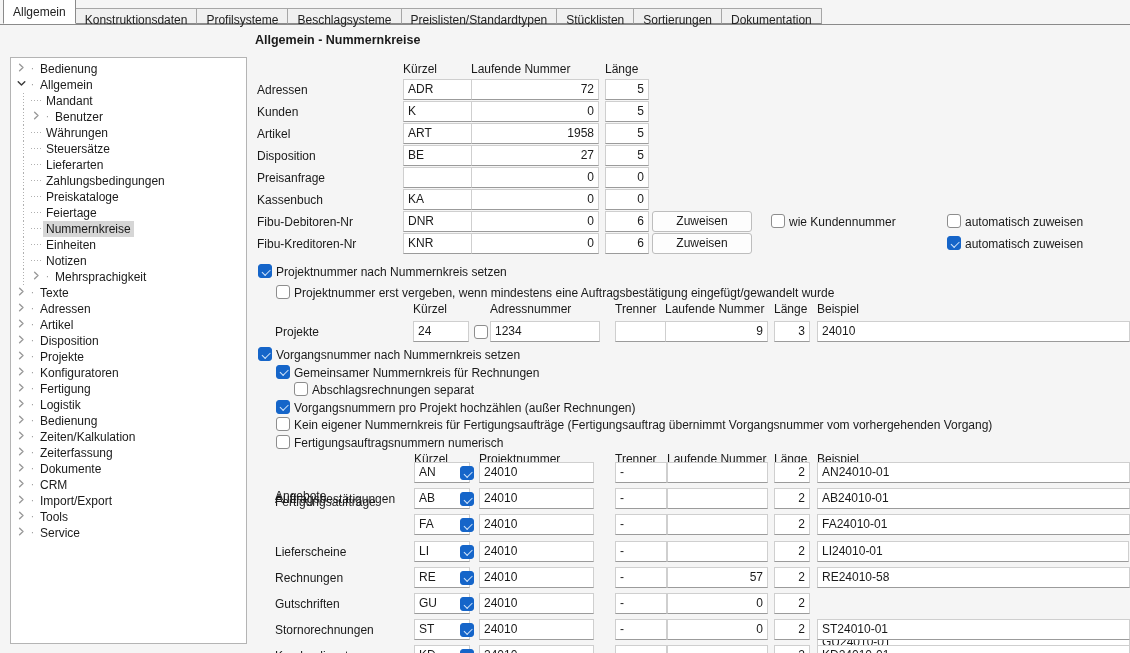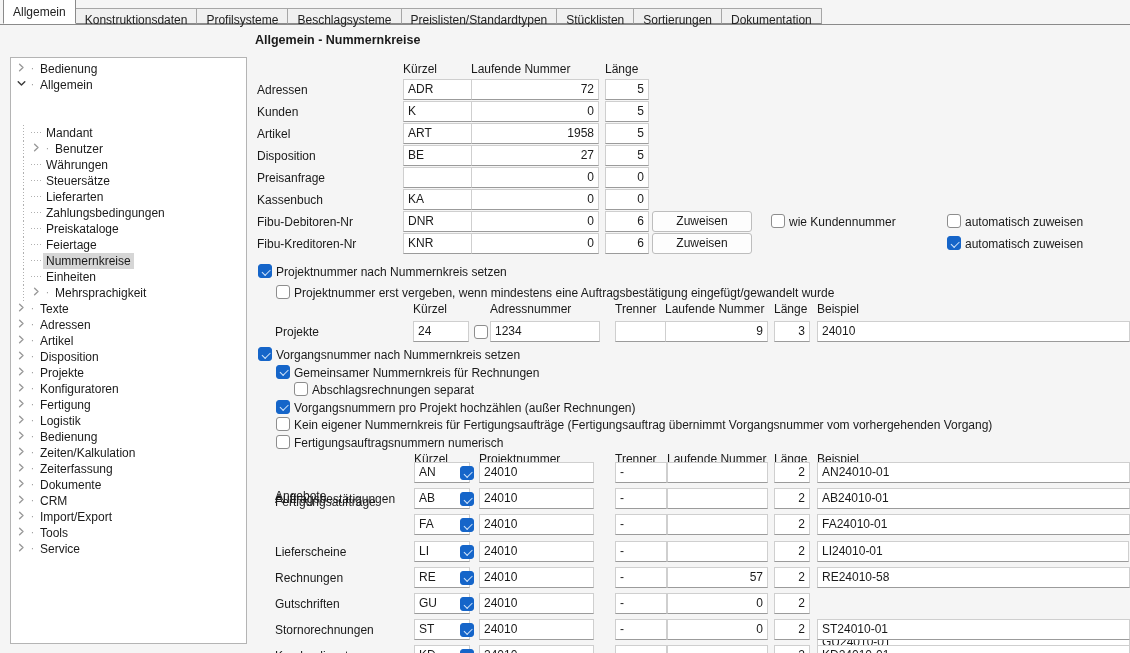--- a/index.html
+++ b/index.html
@@ -156,21 +156,21 @@
           <span class="dotline">·</span>
           <span class="tree-label">Bedienung</span>
         </div>
         <div class="tree-row" style="padding-left:4px;">
           <span class="tw expanded"><svg width="9" height="9" viewBox="0 0 9 9">
               <path d="M1.2 2.8 L4.5 6.1 L7.8 2.8" fill="none" stroke="#3a3a3a" stroke-width="1.4" stroke-linecap="round" stroke-linejoin="round"></path>
             </svg></span>
           <span class="dotline">·</span>
           <span class="tree-label">Allgemein</span>
         </div>
-        <div class="tree-row" style="padding-left:6px;margin-top:32px;">
+        <div class="tree-row" style="padding-left:6px;">
           <span class="guide"></span>
           <span class="leafdash"></span>
           <span class="tree-label">Mandant</span>
         </div>
         <div class="tree-row" style="padding-left:6px;">
           <span class="guide"></span>
           <span class="tw"><svg width="9" height="9" viewBox="0 0 9 9">
               <path d="M2.6 1.2 L6 4.5 L2.6 7.8" fill="none" stroke="#9a9a9a" stroke-width="1.4" stroke-linecap="round" stroke-linejoin="round"></path>
             </svg></span>
           <span class="dotline">·</span>
@@ -208,20 +208,25 @@
         </div>
         <div class="tree-row selected" style="padding-left:6px;">
           <span class="guide"></span>
           <span class="leafdash"></span>
           <span class="tree-label">Nummernkreise</span>
         </div>
         <div class="tree-row" style="padding-left:6px;">
           <span class="guide"></span>
           <span class="leafdash"></span>
           <span class="tree-label">Einheiten</span>
+        </div>
+        <div class="tree-row" style="padding-left:6px;">
+          <span class="guide"></span>
+          <span class="leafdash"></span>
+          <span class="tree-label">Notizen</span>
         </div>
         <div class="tree-row" style="padding-left:6px;">
           <span class="guide"></span>
           <span class="tw"><svg width="9" height="9" viewBox="0 0 9 9">
               <path d="M2.6 1.2 L6 4.5 L2.6 7.8" fill="none" stroke="#9a9a9a" stroke-width="1.4" stroke-linecap="round" stroke-linejoin="round"></path>
             </svg></span>
           <span class="dotline">·</span>
           <span class="tree-label">Mehrsprachigkeit</span>
         </div>
         <div class="tree-row" style="padding-left:4px;">

